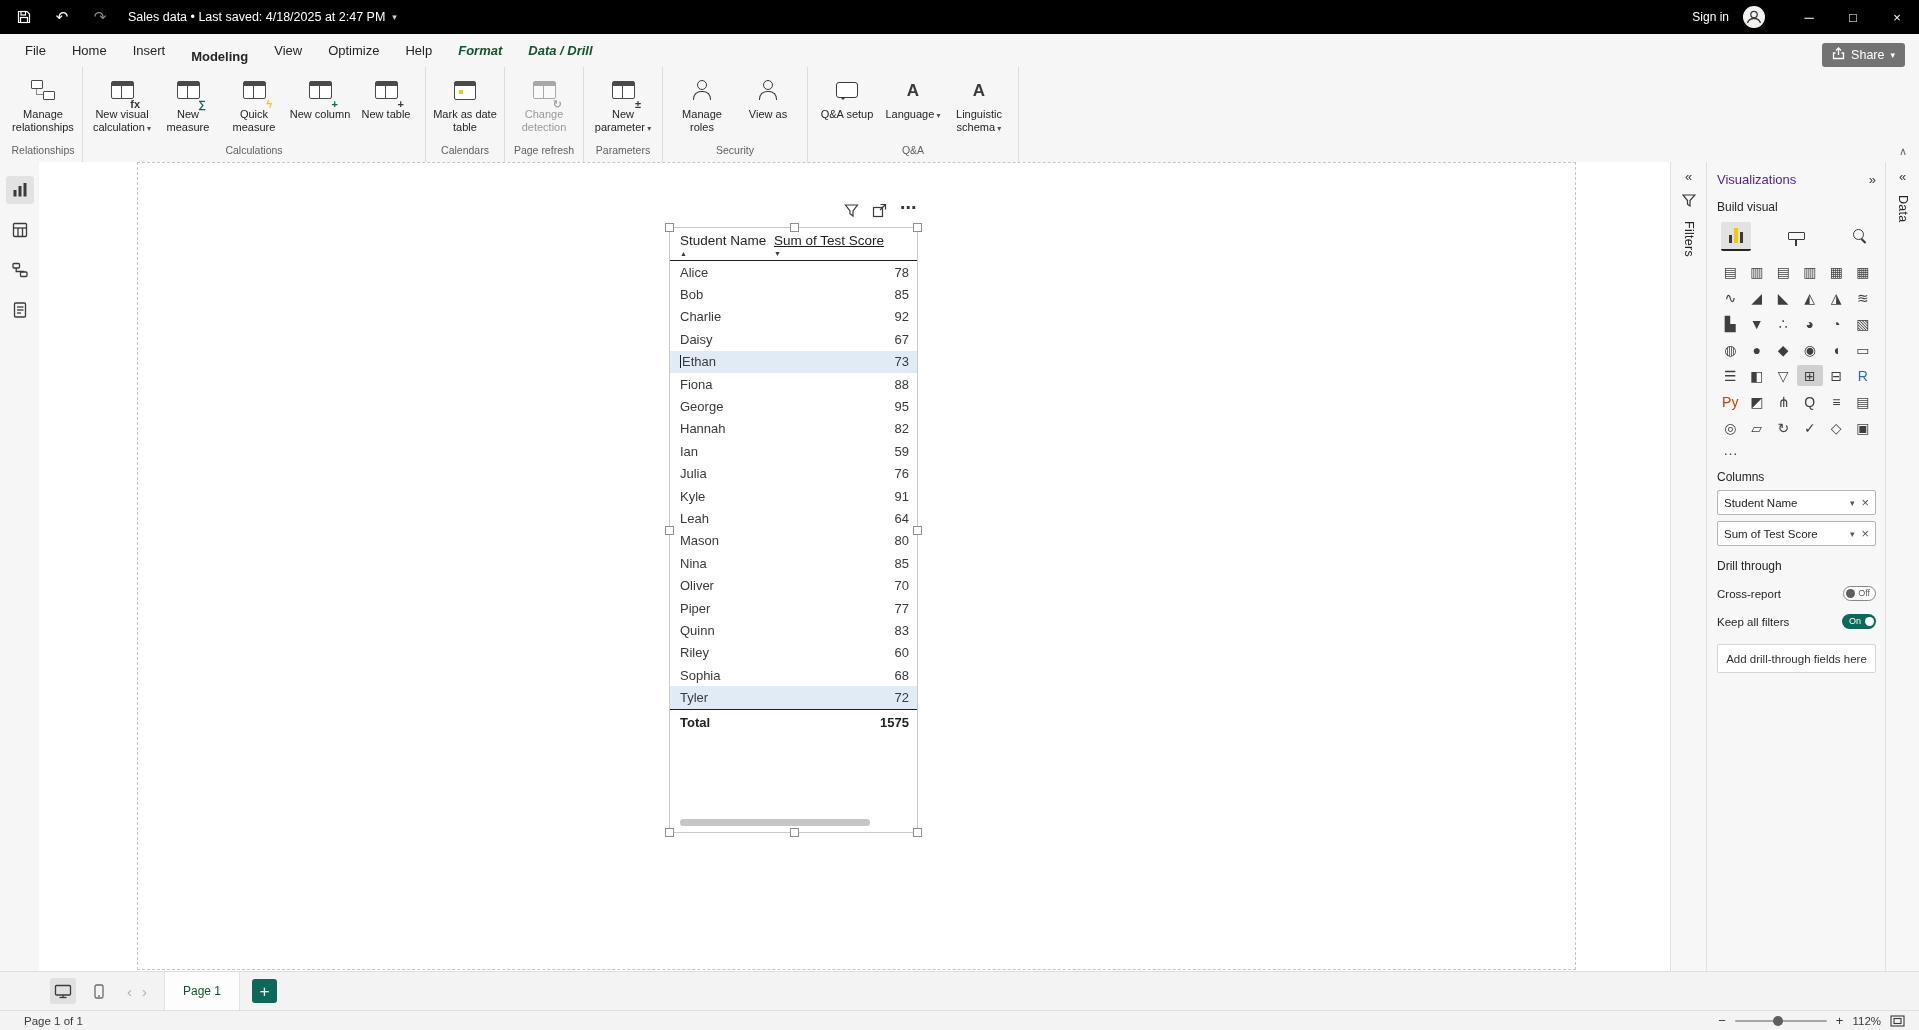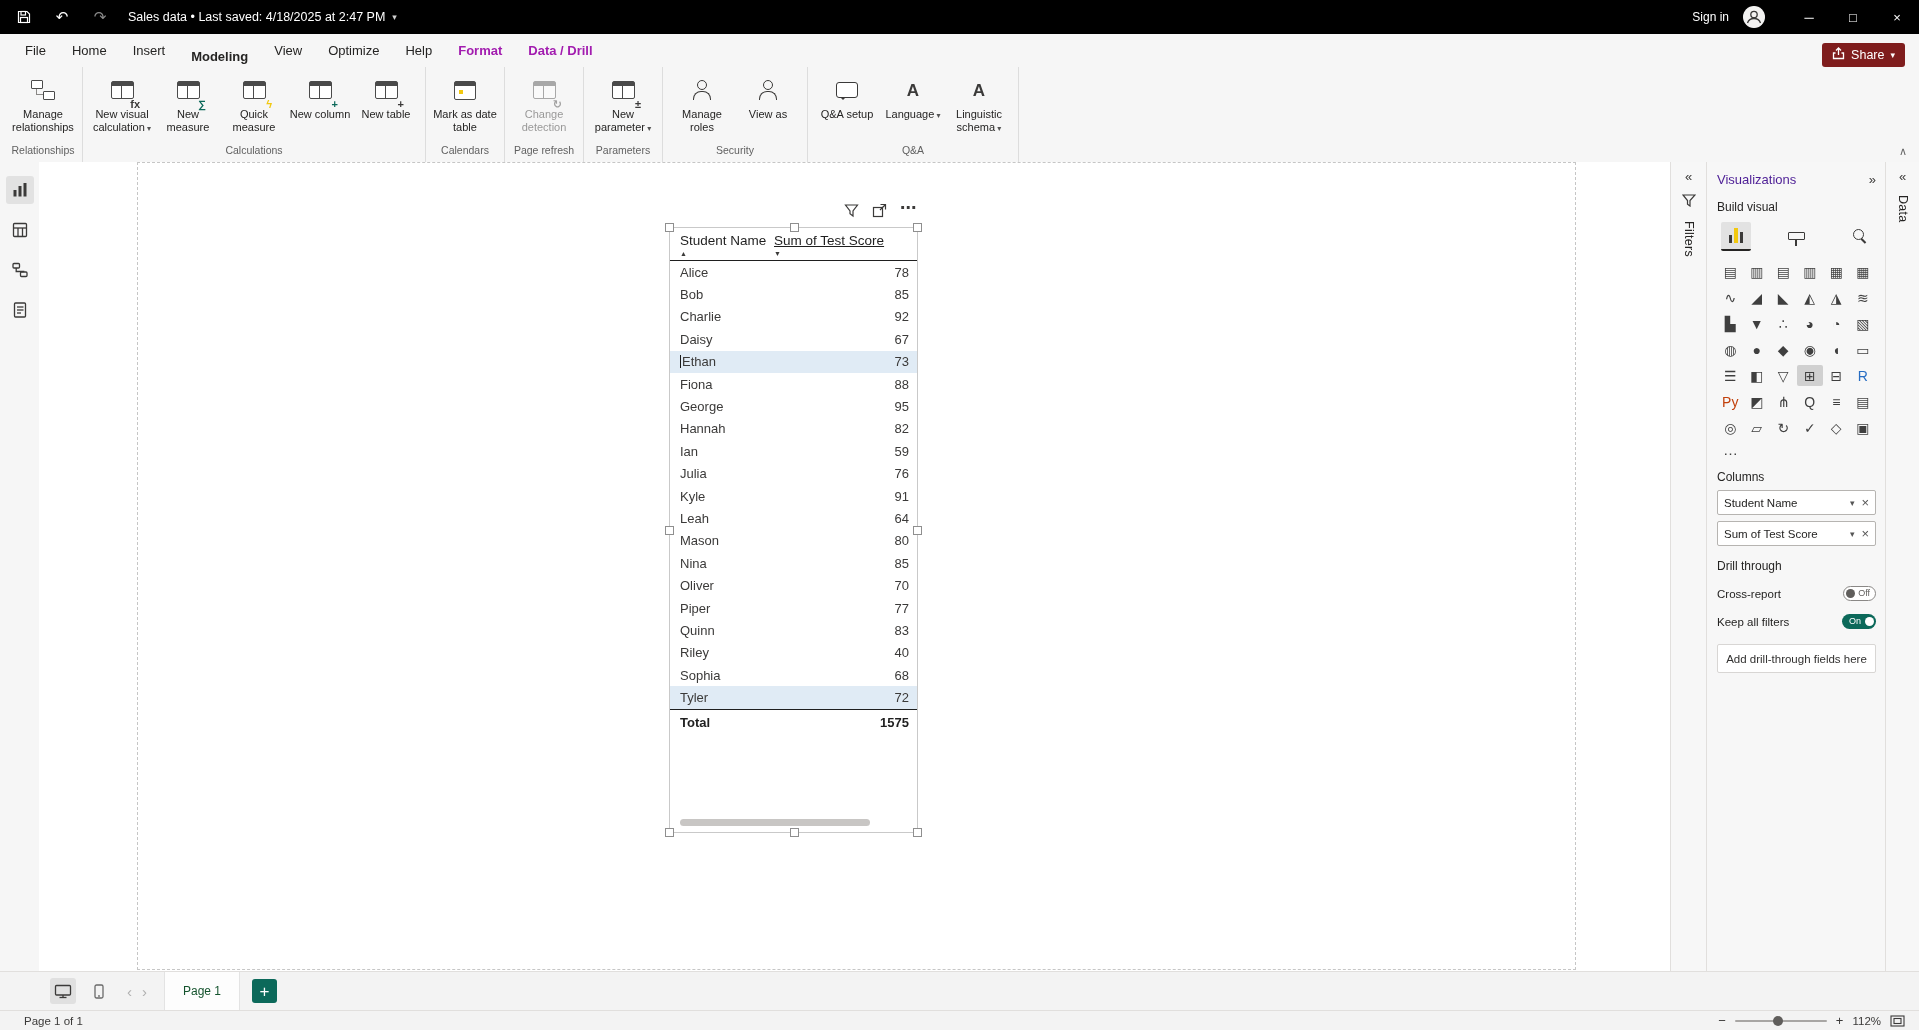--- a/index.html
+++ b/index.html
@@ -17,22 +17,22 @@
   .signin{font-size:12px;margin-right:14px;cursor:pointer;}
   .avatar{width:22px;height:22px;border-radius:50%;overflow:hidden;margin-right:22px;cursor:pointer;background:#f3f2f1;display:flex;align-items:center;justify-content:center;}
   .winbtn{width:44px;height:34px;display:flex;align-items:center;justify-content:center;font-size:13px;color:#fff;cursor:pointer;}
 
   
   .menubar{position:absolute;top:34px;left:0;right:0;height:33px;background:#f6f6f6;display:flex;align-items:flex-end;}
   .menu-tabs{display:flex;align-items:center;height:100%;padding-left:12px;}
   .menu-tab{position:relative;height:100%;display:flex;align-items:center;padding:0 13px;font-size:13px;color:#252423;cursor:pointer;white-space:nowrap;}
   .menu-tab.active{font-weight:700;margin-top:12px;}
   .menu-tab.active::after{content:"";position:absolute;left:10px;right:10px;bottom:2px;height:2.5px;background:#0c695a;}
-  .menu-tab.contextual{color:#a21caf;font-weight:600;}
-  .share-btn{margin-left:auto;margin-right:14px;display:flex;align-items:center;gap:6px;background:#7f1d1d;color:#fff;border:none;border-radius:3px;height:24px;padding:0 10px;font-size:12.5px;font-family:inherit;cursor:pointer;}
+  .menu-tab.contextual{color:#14532d;font-weight:600;font-style:italic;}
+  .share-btn{margin-left:auto;margin-right:14px;display:flex;align-items:center;gap:6px;background:#737373;color:#fff;border:none;border-radius:3px;height:24px;padding:0 10px;font-size:12.5px;font-family:inherit;cursor:pointer;}
   .share-btn .sh-caret{font-size:9px;}
 
   
   .ribbon{position:absolute;top:67px;left:0;right:0;height:95px;background:#f6f6f6;border-bottom:1px solid #e1dfdd;}
   .ribbon-groups{display:flex;align-items:stretch;height:100%;padding-left:4px;}
   .ribbon-group{display:flex;flex-direction:column;align-items:center;padding:4px 6px 2px;border-right:1px solid #ddd;}
   .ribbon-row{display:flex;flex:1;align-items:flex-start;}
   .ribbon-button{width:66px;display:flex;flex-direction:column;align-items:center;padding-top:4px;cursor:pointer;border-radius:3px;}
   .ribbon-button.disabled{opacity:.45;cursor:default;}
   .ribbon-icon{width:30px;height:30px;position:relative;display:flex;align-items:center;justify-content:center;margin-bottom:3px;}
@@ -505,21 +505,21 @@
               <div class="trow">
                 <div class="tname">Piper</div>
                 <div class="tscore">77</div>
               </div>
               <div class="trow">
                 <div class="tname">Quinn</div>
                 <div class="tscore">83</div>
               </div>
               <div class="trow">
                 <div class="tname">Riley</div>
-                <div class="tscore">40</div>
+                <div class="tscore">60</div>
               </div>
               <div class="trow">
                 <div class="tname">Sophia</div>
                 <div class="tscore">68</div>
               </div>
               <div class="trow hl">
                 <div class="tname">Tyler</div>
                 <div class="tscore">72</div>
               </div>
             </div>

